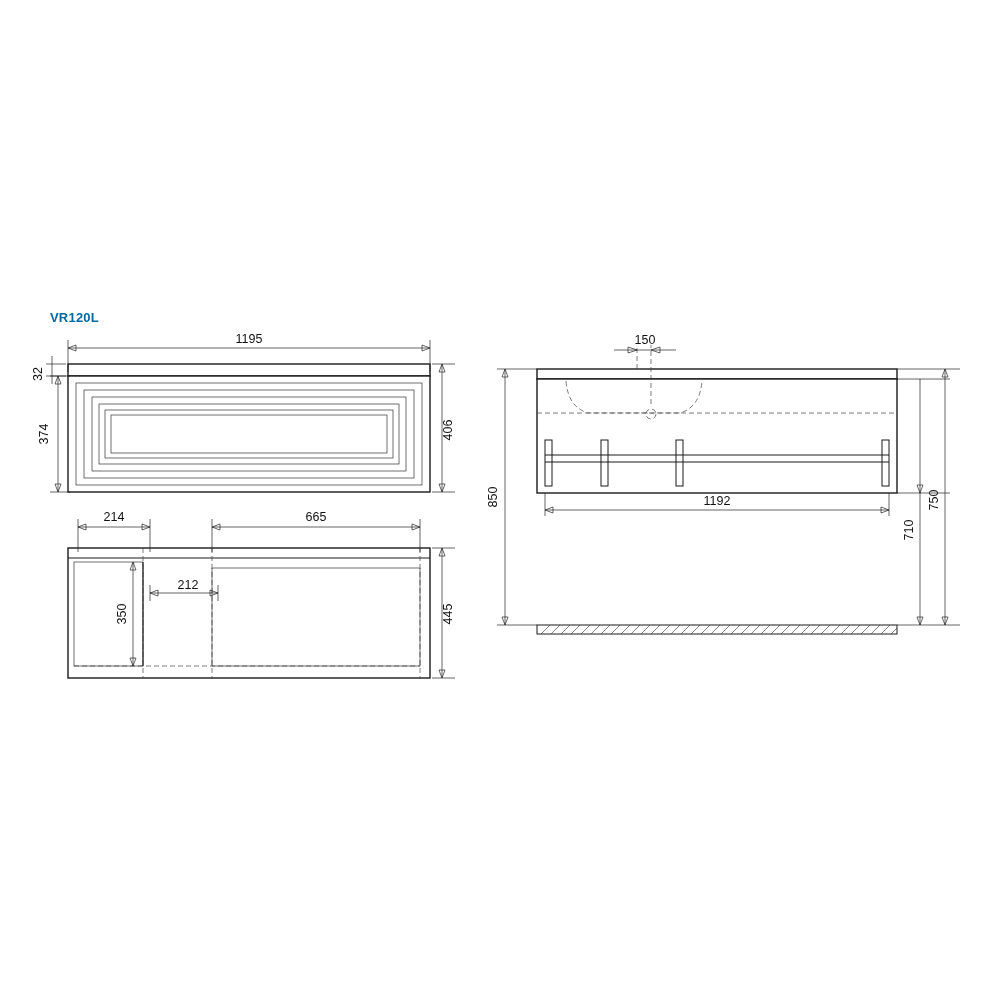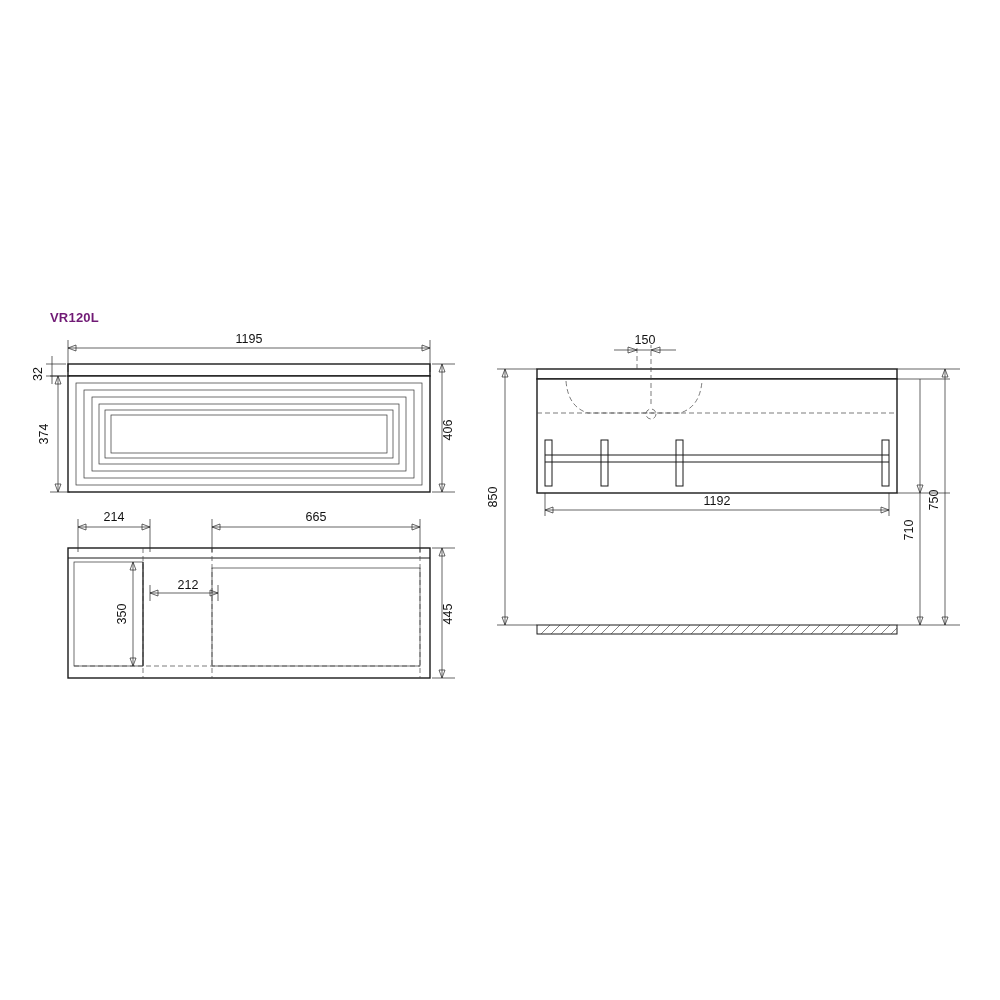--- a/index.html
+++ b/index.html
@@ -7,21 +7,21 @@
     width:1000px;height:1000px;
     background:#ffffff;
     font-family:"Liberation Sans", sans-serif;
     color:#1a1a1a;
     overflow:hidden;
     position:relative;
   }
   .sheet{position:absolute;left:0;top:0;width:1000px;height:1000px;}
   #title{
     position:absolute;left:50px;top:310px;
-    font-size:13px;font-weight:bold;letter-spacing:.2px;color:#701a75;
+    font-size:13px;font-weight:bold;letter-spacing:.2px;color:#0369a1;
   }
   svg{position:absolute;left:0;top:0;width:1000px;height:1000px;}
   .ln{stroke:#1a1a1a;stroke-width:1;fill:none;}
   .ln-th{stroke:#1a1a1a;stroke-width:1.4;fill:none;}
   .hair{stroke:#333;stroke-width:0.7;fill:none;}
   .dashf{stroke:#444;stroke-width:0.7;fill:none;stroke-dasharray:5 3;}
   .dim{stroke:#222;stroke-width:0.7;fill:none;}
   .fillw{fill:#ffffff;}
   text.dimtext{
     font-family:"Liberation Sans", sans-serif;

